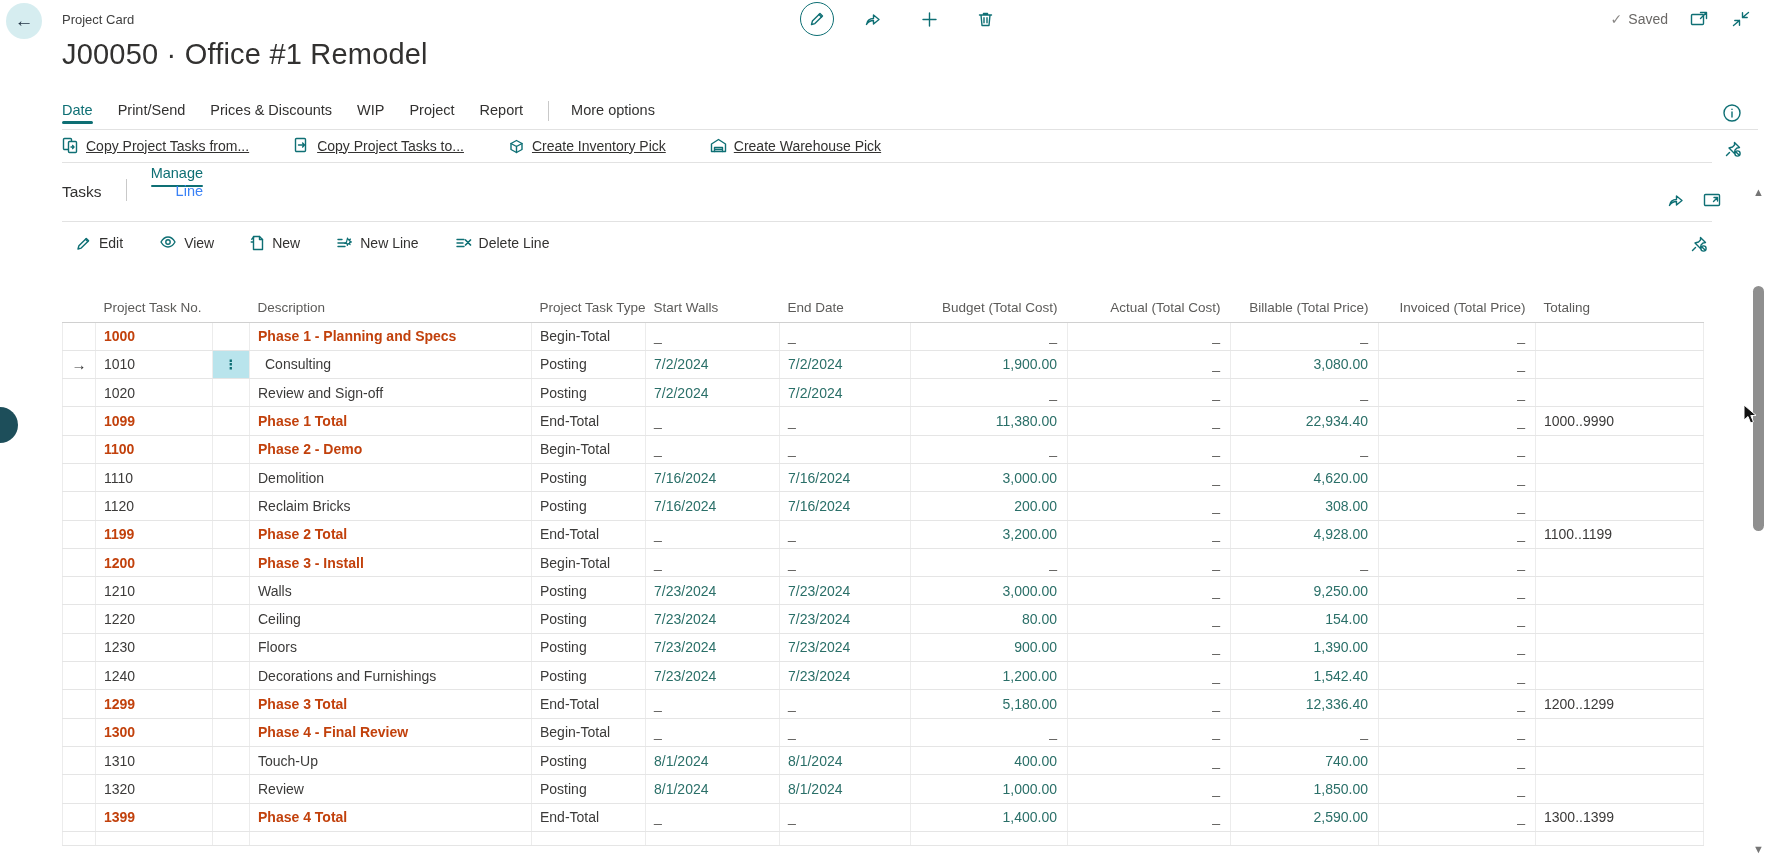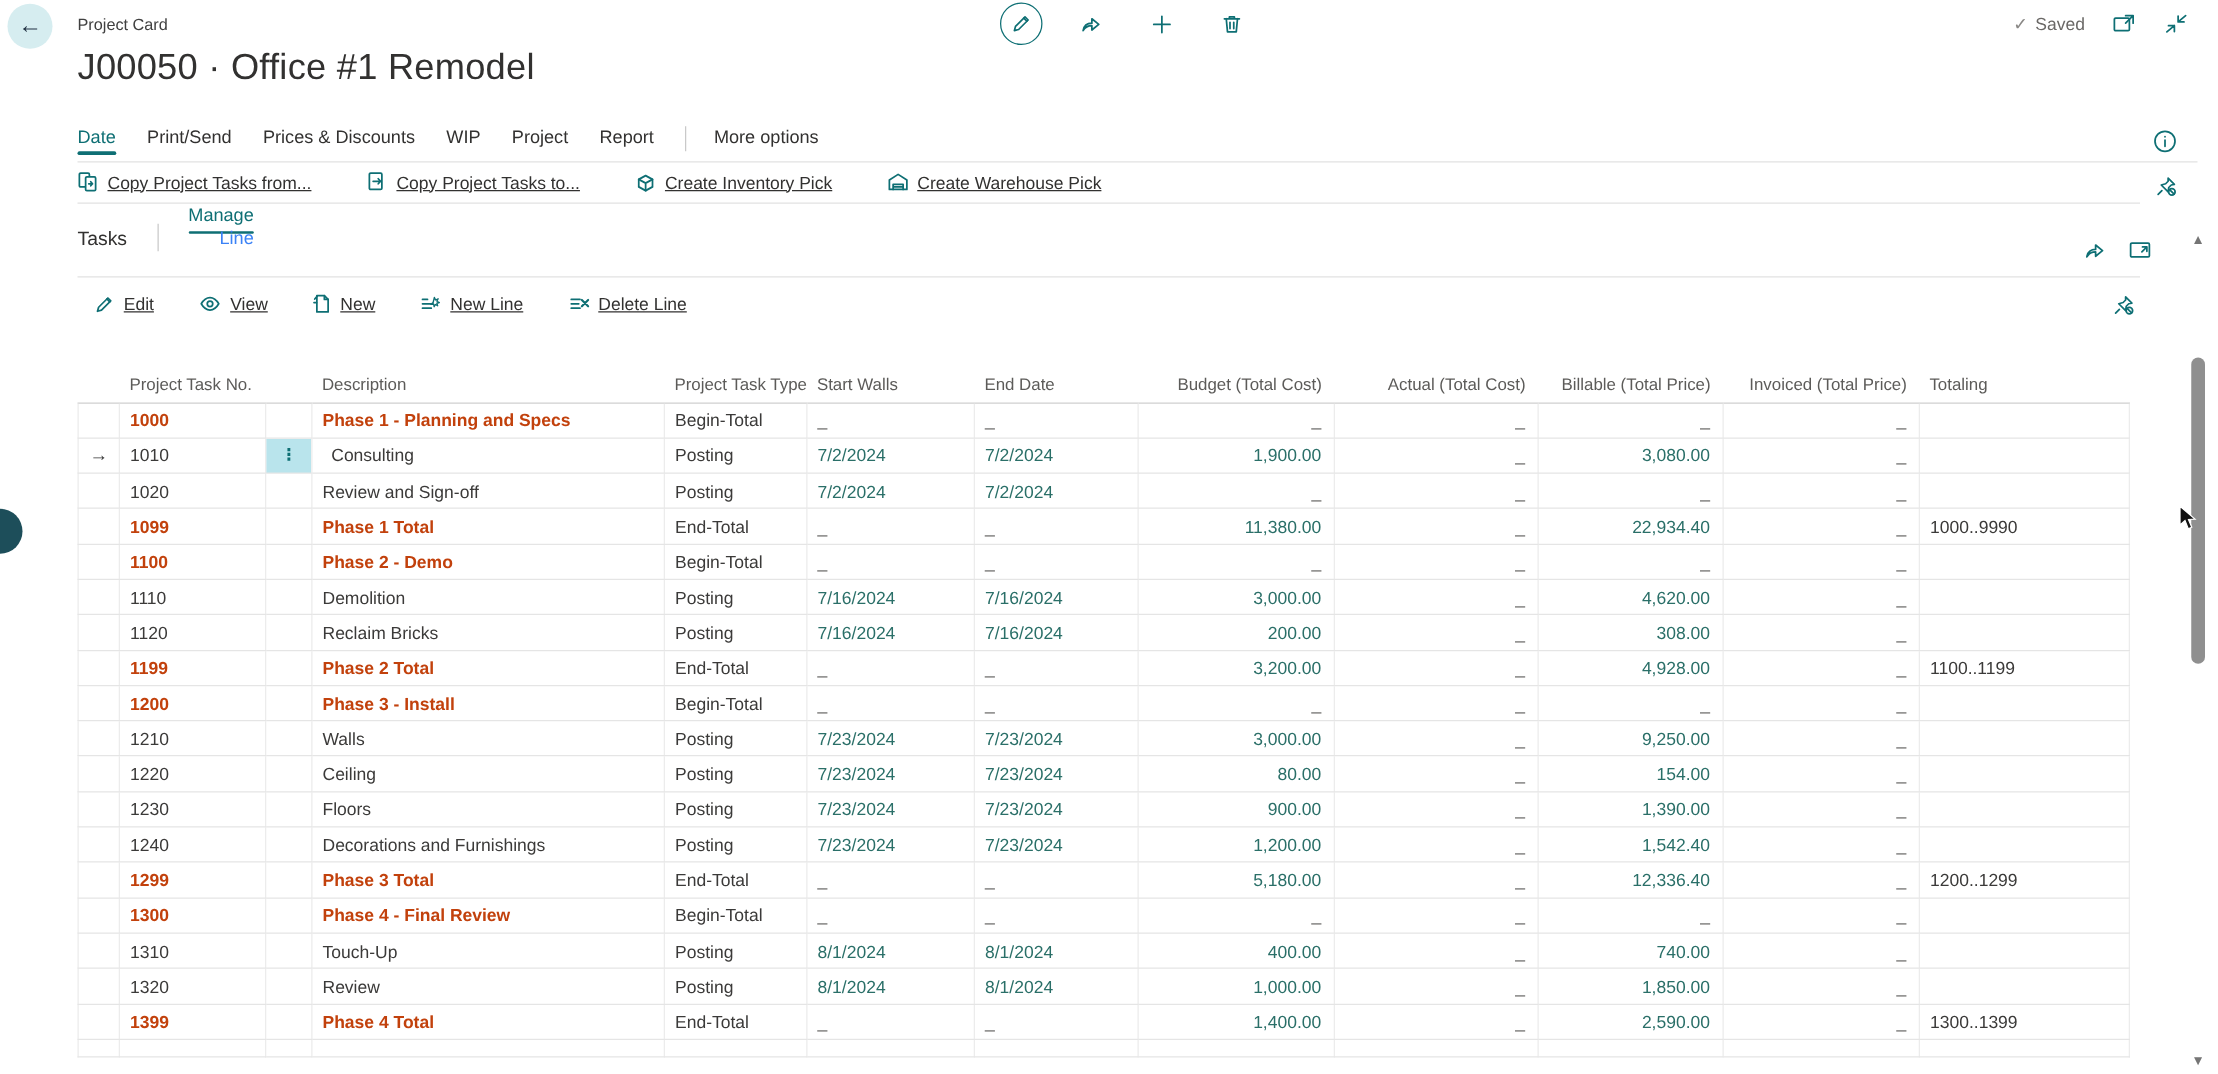--- a/index.html
+++ b/index.html
@@ -59,21 +59,21 @@
   .tasks-title{font-size:15.5px;color:#323130;}
   .tasks-divider{width:1px;height:22px;background:#c9c9c9;margin:0 24px;}
   .submenu{font-size:14.5px;margin-right:30px;cursor:pointer;position:relative;color:#3b82f6;padding-bottom:2px;}
   .submenu.active{color:var(--accent);}
   .submenu.active::after{content:"";position:absolute;left:0;right:0;bottom:-4px;height:2px;background:var(--accent);border-radius:2px;}
   .tasks-icons{position:absolute;right:52px;top:190px;display:flex;gap:16px;color:var(--accent);}
   .tasks-icons .icon-btn{width:20px;height:20px;}
 
   
   .gridactions{position:absolute;top:228px;left:76px;height:30px;display:flex;align-items:center;}
-  .gaction{display:flex;align-items:center;gap:7px;margin-right:36px;font-size:14px;color:#323130;cursor:pointer;text-decoration:underline;}
+  .gaction{display:flex;align-items:flex-start;gap:7px;margin-right:36px;font-size:14px;color:#323130;cursor:pointer;}
   .gaction .aicon{color:var(--accent);}
   .pin-right-2{position:absolute;top:235px;right:64px;width:20px;height:20px;color:var(--accent);cursor:pointer;}
 
   
   .grid-wrap{position:absolute;top:295px;left:62px;width:1641px;}
   table.grid{border-collapse:collapse;table-layout:fixed;width:1641px;}
   table.grid td,table.grid th{overflow:hidden;white-space:nowrap;font-weight:normal;}
   th.hdr{font-size:13.5px;color:#5c5b59;text-align:left;padding:0 8px 7px 8px;height:27px;vertical-align:bottom;cursor:pointer;}
   th.hdr.num{text-align:right;padding-right:10px;}
   tr.hdr-row th{border-bottom:1px solid #d0d0d0;}

